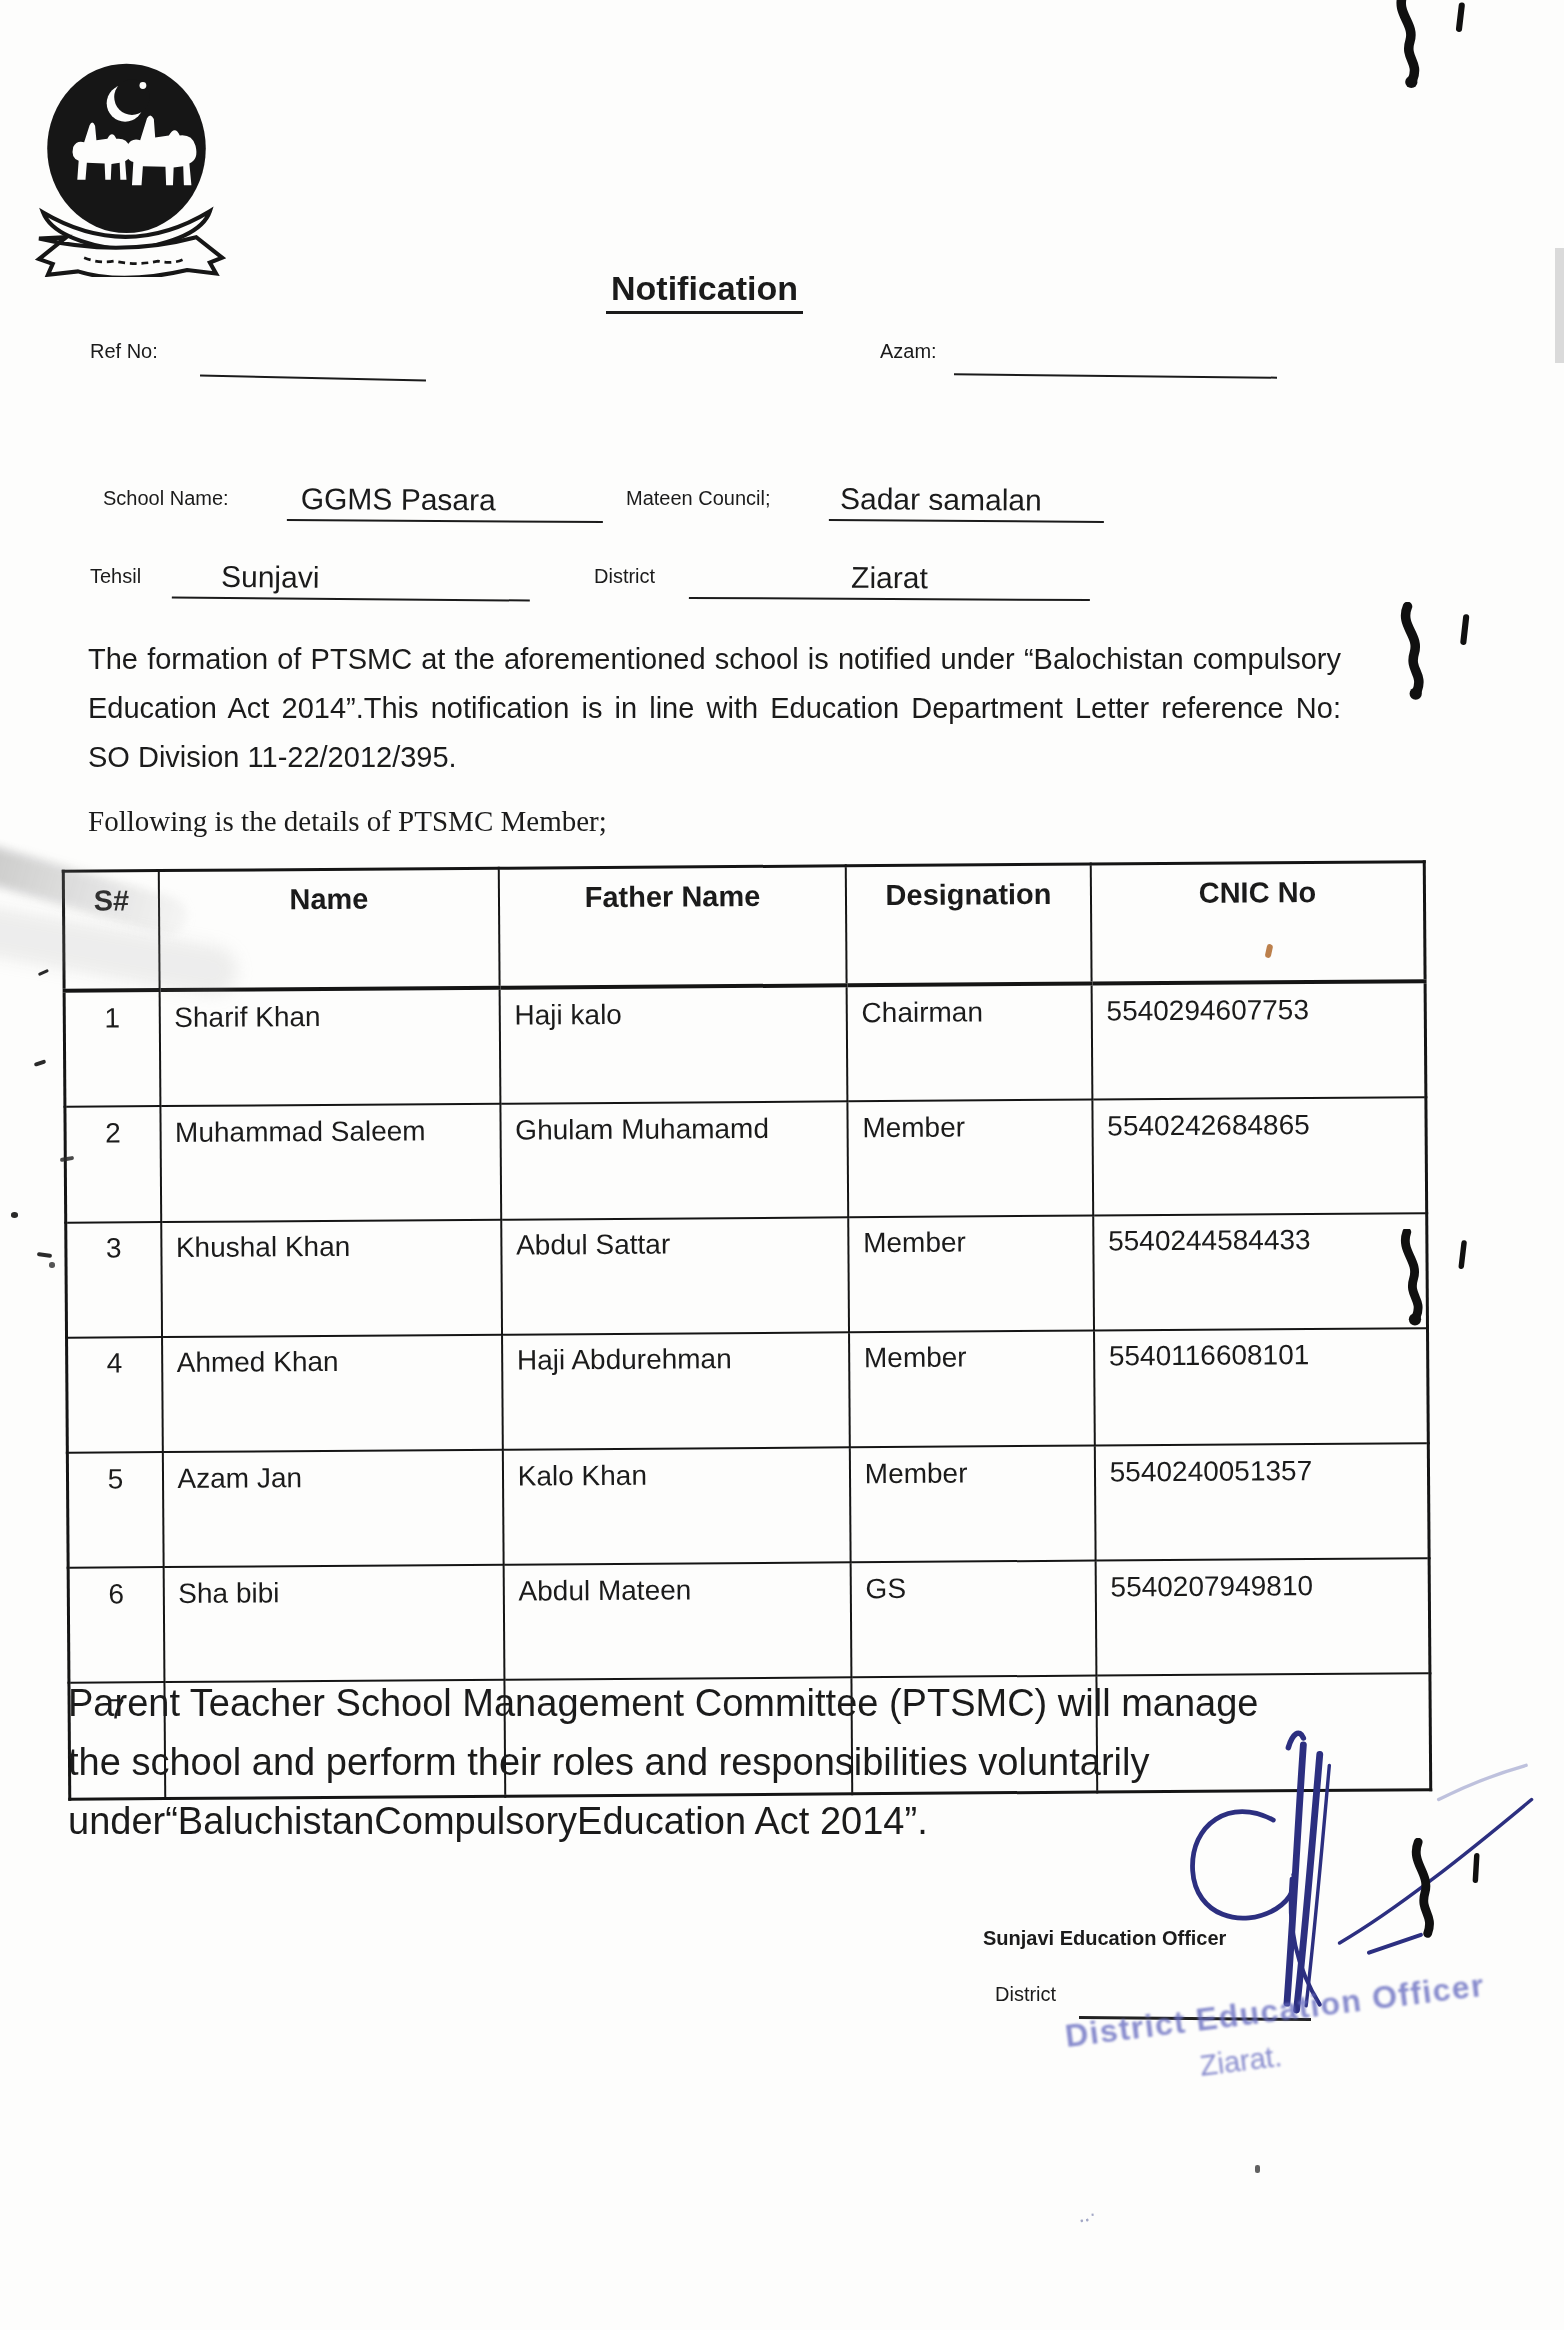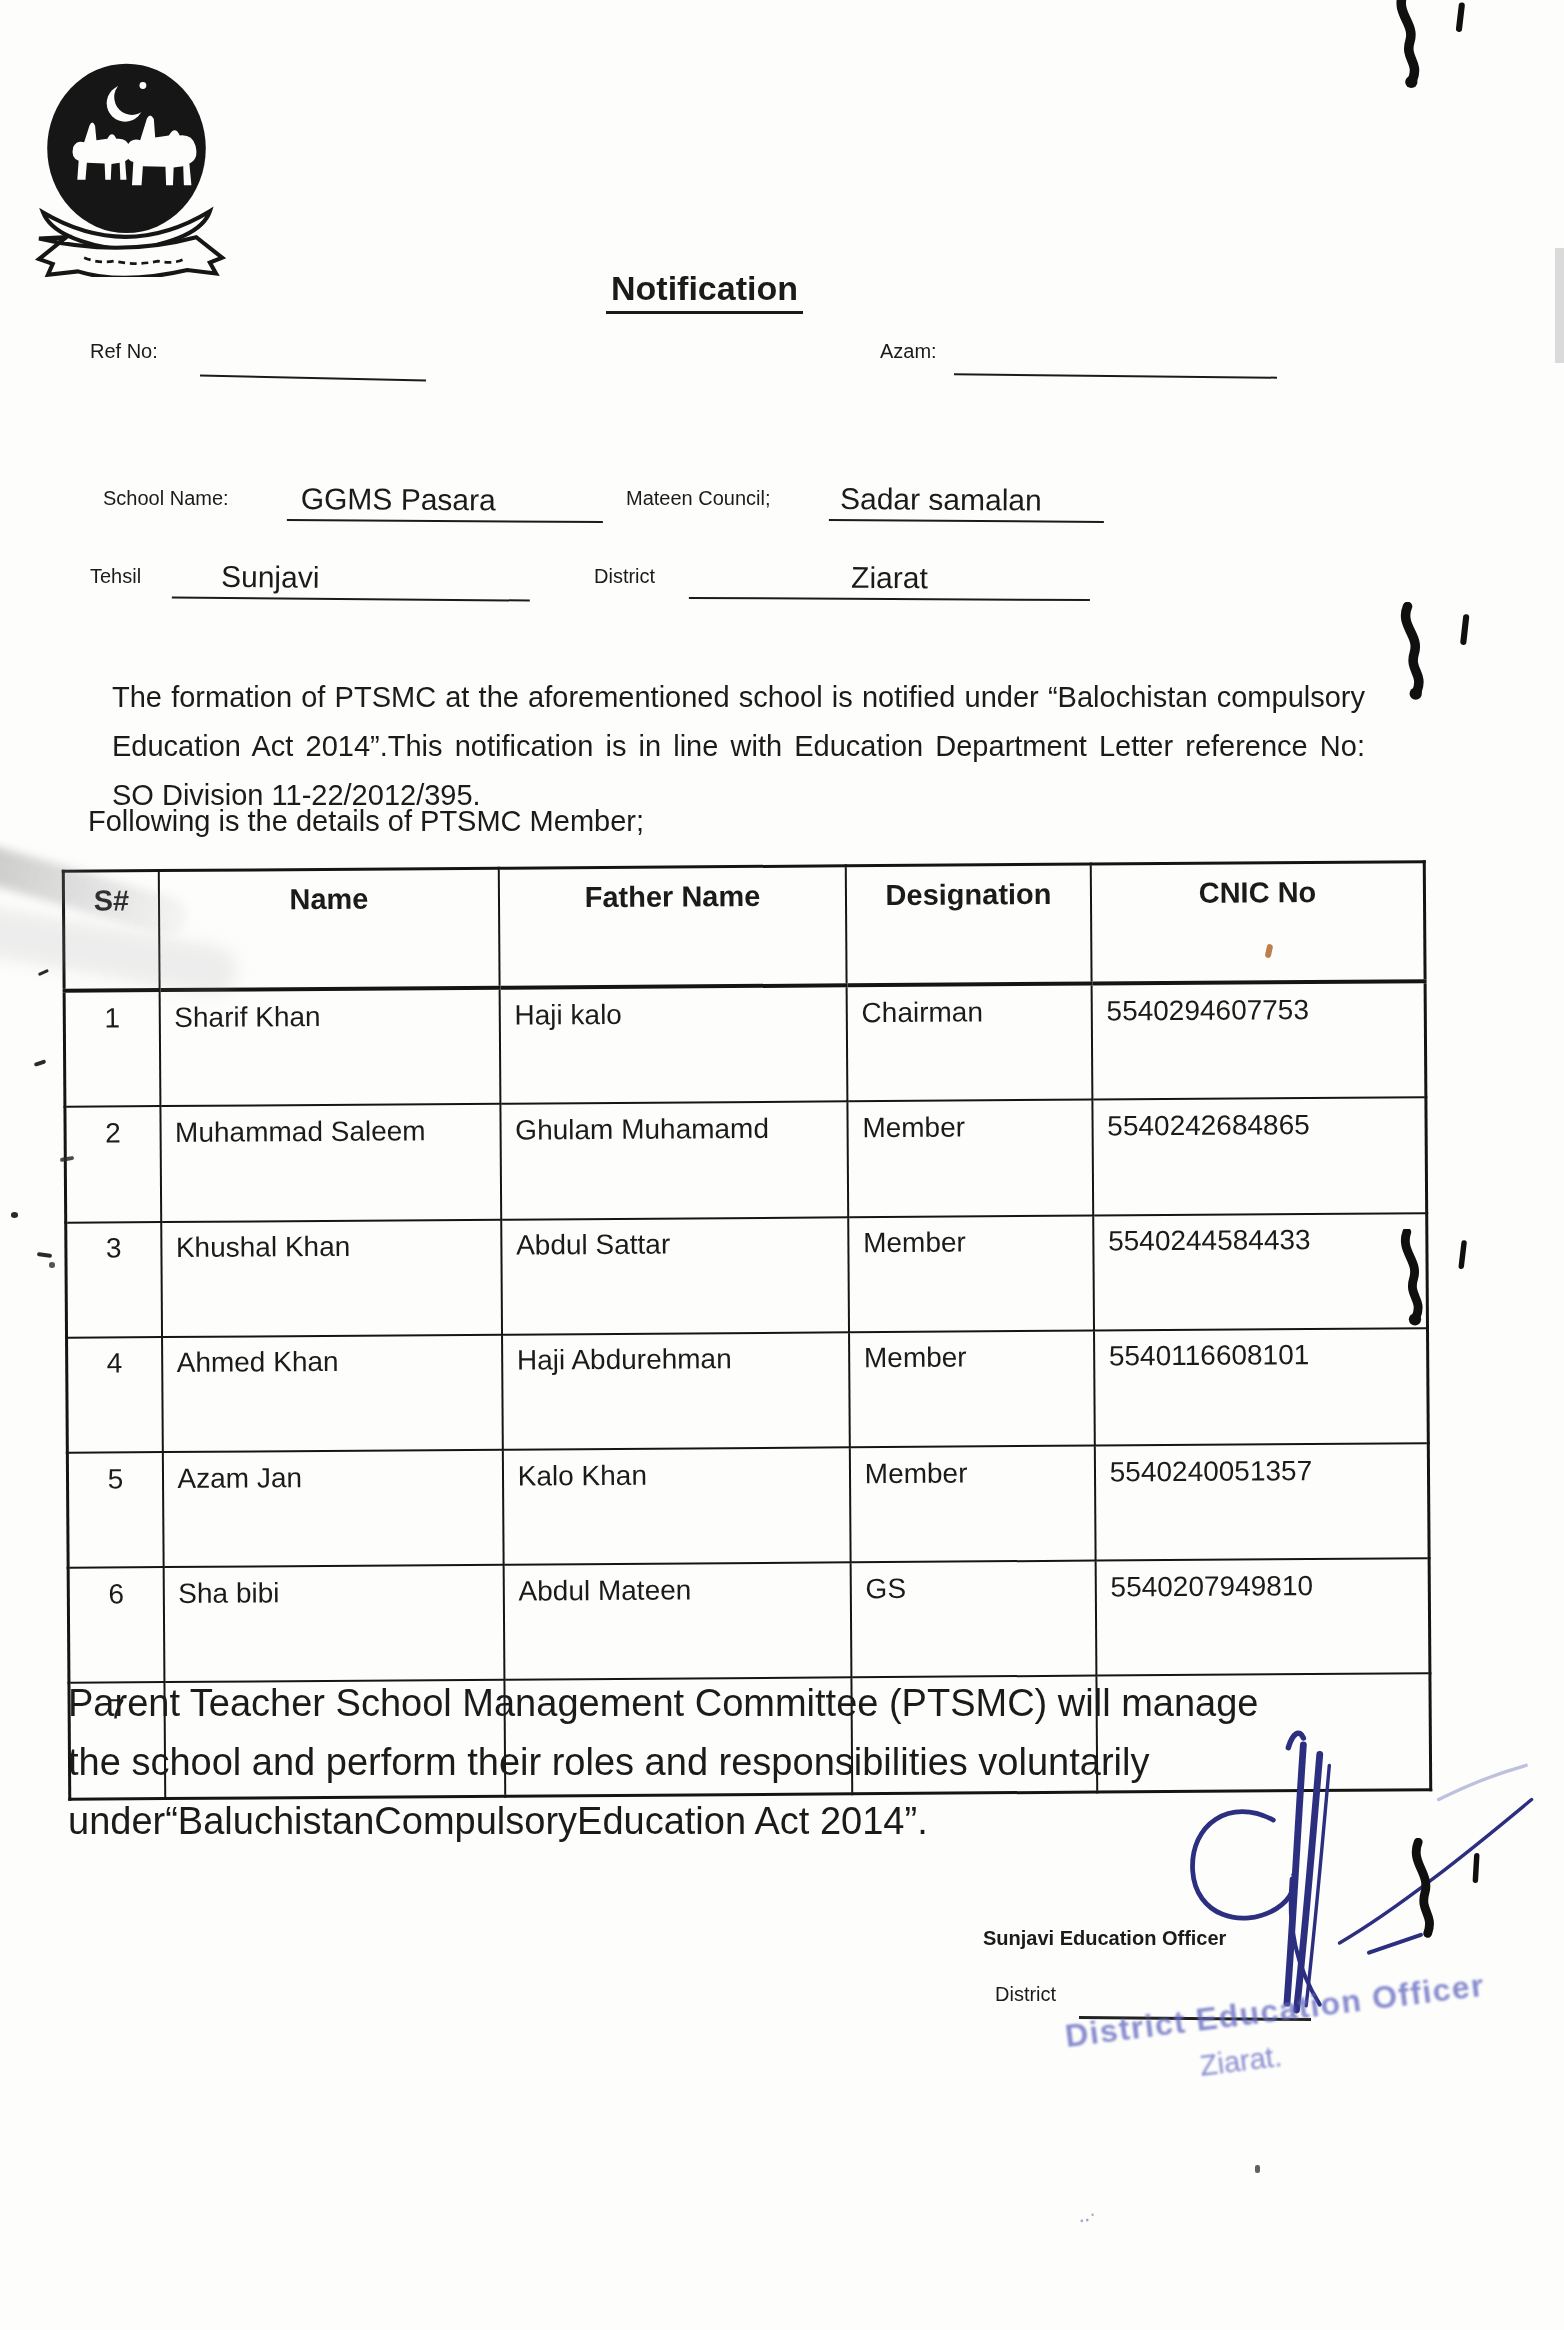--- a/index.html
+++ b/index.html
@@ -79,23 +79,23 @@
 <span class="abs lbl" style="left:103px;top:487px;">School Name:</span>
 <span class="abs uval" style="left:287px;top:483px;width:316px;padding-left:13.7px;transform:rotate(0.4deg);">GGMS Pasara</span>
 <span class="abs lbl" style="left:626px;top:487px;">Mateen Council;</span>
 <span class="abs uval" style="left:829px;top:483px;width:275px;padding-left:11px;transform:rotate(0.4deg);">Sadar samalan</span>
 
 <span class="abs lbl" style="left:90px;top:565px;">Tehsil</span>
 <span class="abs uval" style="left:172px;top:561px;width:358px;padding-left:49px;transform:rotate(0.5deg);">Sunjavi</span>
 <span class="abs lbl" style="left:594px;top:565px;">District</span>
 <span class="abs uval" style="left:689px;top:561px;width:401px;text-align:center;transform:rotate(0.3deg);">Ziarat</span>
 
-<div class="abs para" style="left:88px;top:673px;width:1253px;margin-left:24px;">The formation of PTSMC at the aforementioned school is notified under “Balochistan compulsory Education Act 2014”.This notification is in line with Education Department Letter reference No: SO Division 11-22/2012/395.</div>
-
-<div class="abs lbl" style="left:88px;top:805px;font-size:29px;">Following is the details of PTSMC Member;</div>
+<div class="abs para" style="left:88px;top:635px;width:1253px;">The formation of PTSMC at the aforementioned school is notified under “Balochistan compulsory Education Act 2014”.This notification is in line with Education Department Letter reference No: SO Division 11-22/2012/395.</div>
+
+<div class="abs lbl" style="left:88px;top:805px;font-size:29px;font-family:Liberation Serif, serif;">Following is the details of PTSMC Member;</div>
 
 <div class="abs" style="left:65px;top:865px;">
   <table class="members">
     <colgroup>
         <col style="width:7%">
         <col style="width:25%">
         <col style="width:25.5%">
         <col style="width:18%">
         <col style="width:24.5%">
       </colgroup>

